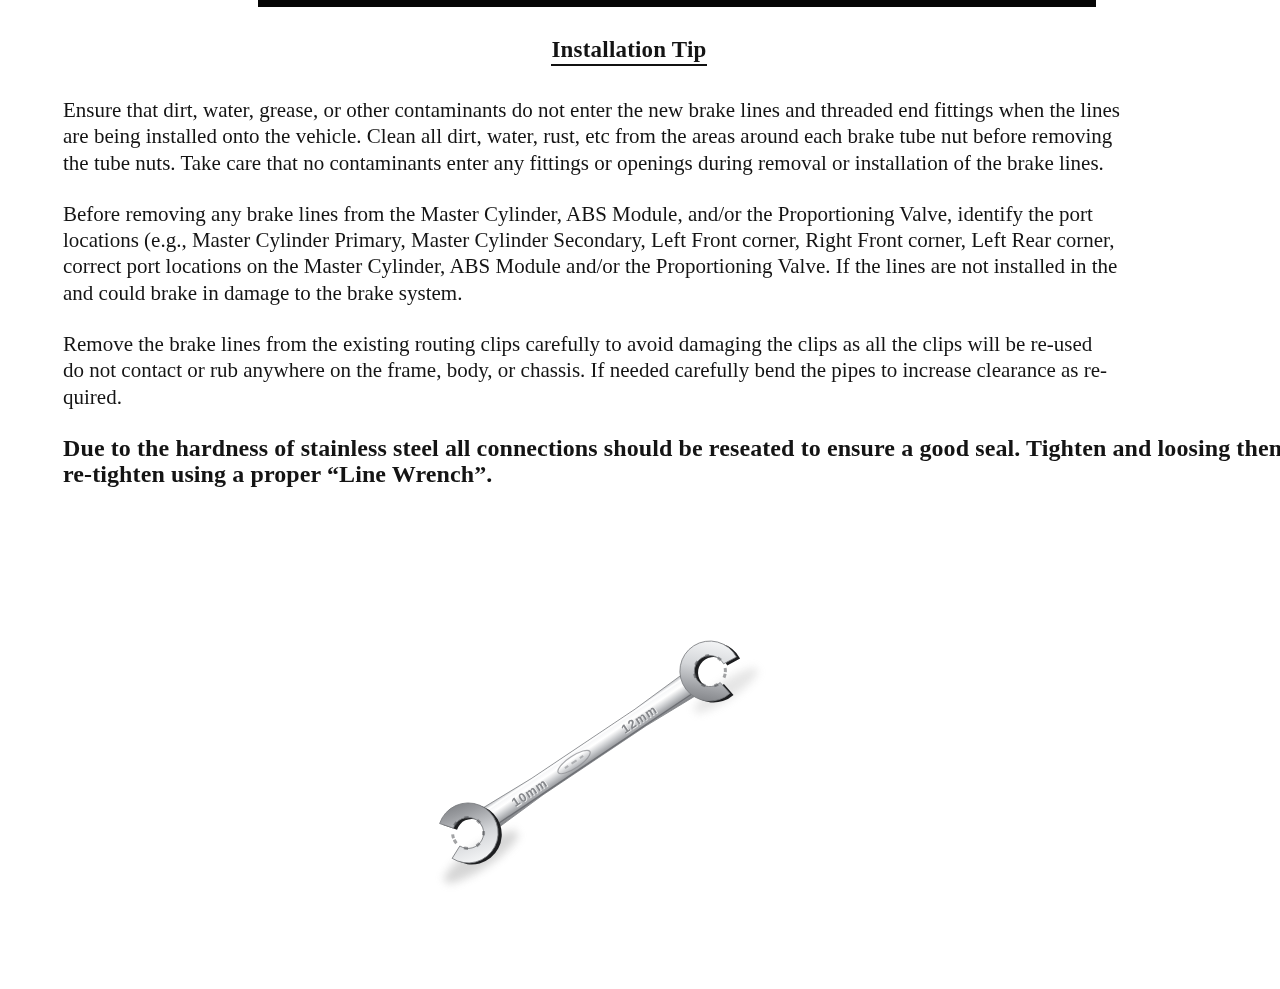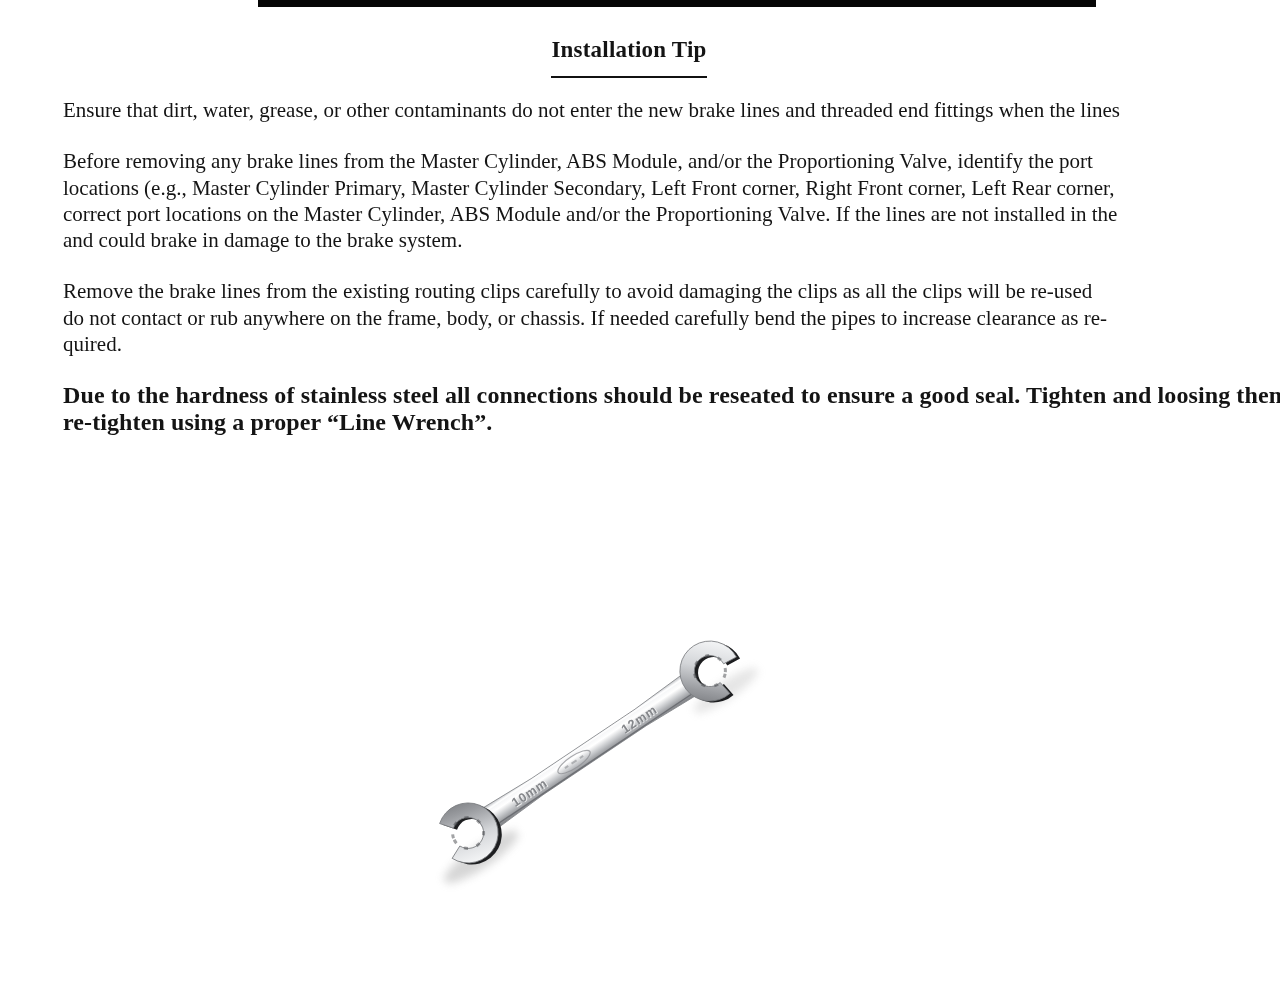--- a/index.html
+++ b/index.html
@@ -5,21 +5,21 @@
   html,body{margin:0;padding:0}
   body{
     width:1280px;height:989px;position:relative;overflow:hidden;
     background:#ffffff;color:#141414;
     font-family:"Liberation Serif","DejaVu Serif",serif;
   }
   .top-bar{position:absolute;left:258px;top:0;width:838px;height:7px;background:#060606}
   .title-wrap{padding-top:37px;margin-left:63px;width:1096px;text-align:center}
   .title-text{
     font-size:23px;font-weight:bold;letter-spacing:.2px;
-    border-bottom:2.5px solid #111;padding-bottom:14px;margin-left:36px;
+    border-bottom:2.5px solid #111;padding-bottom:2px;margin-left:36px;
   }
   .content{margin:34px 0 0 63px;width:1165px}
   .para{margin-top:25px;font-size:21px;line-height:26.3px}
   .para.first{margin-top:0}
   .para.bold{font-weight:bold;font-size:24px;letter-spacing:.1px}
   .line{white-space:nowrap}
   .wrench{position:absolute;left:420px;top:615px}
   .stamp{
     font-family:"Liberation Sans","DejaVu Sans",sans-serif;
     font-size:12.5px;font-weight:bold;letter-spacing:1px;
@@ -30,20 +30,22 @@
 
 <div class="top-bar"></div>
 
 <div class="title-wrap">
   <span class="title-text">Installation Tip</span>
 </div>
 
 <div class="content">
   <div class="para first">
     <div class="line">Ensure that dirt, water, grease, or other contaminants do not enter the new brake lines and threaded end fittings when the lines</div>
+    <div class="line">are being installed onto the vehicle. Clean all dirt, water, rust, etc from the areas around each brake tube nut before removing</div>
+    <div class="line">the tube nuts. Take care that no contaminants enter any fittings or openings during removal or installation of the brake lines.</div>
   </div>
   <div class="para">
     <div class="line">Before removing any brake lines from the Master Cylinder, ABS Module, and/or the Proportioning Valve, identify the port</div>
     <div class="line">locations (e.g., Master Cylinder Primary, Master Cylinder Secondary, Left Front corner, Right Front corner, Left Rear corner,</div>
     <div class="line">correct port locations on the Master Cylinder, ABS Module and/or the Proportioning Valve. If the lines are not installed in the</div>
     <div class="line">and could brake in damage to the brake system.</div>
   </div>
   <div class="para">
     <div class="line">Remove the brake lines from the existing routing clips carefully to avoid damaging the clips as all the clips will be re-used</div>
     <div class="line">do not contact or rub anywhere on the frame, body, or chassis. If needed carefully bend the pipes to increase clearance as re-</div>

